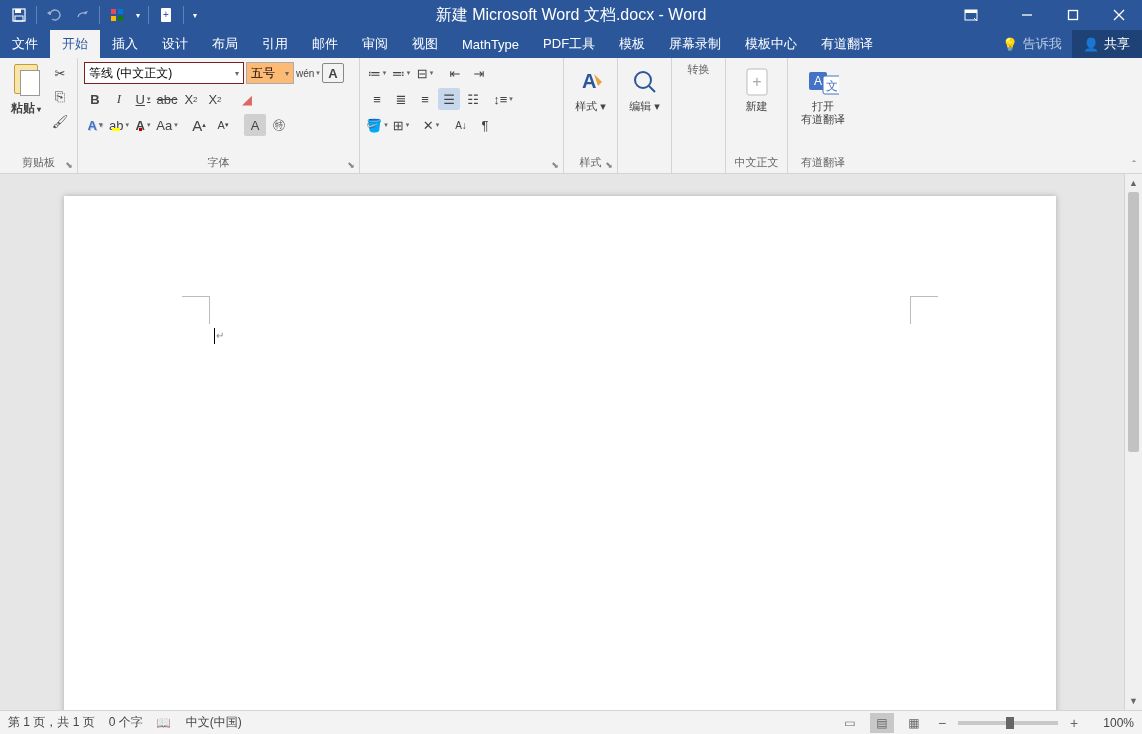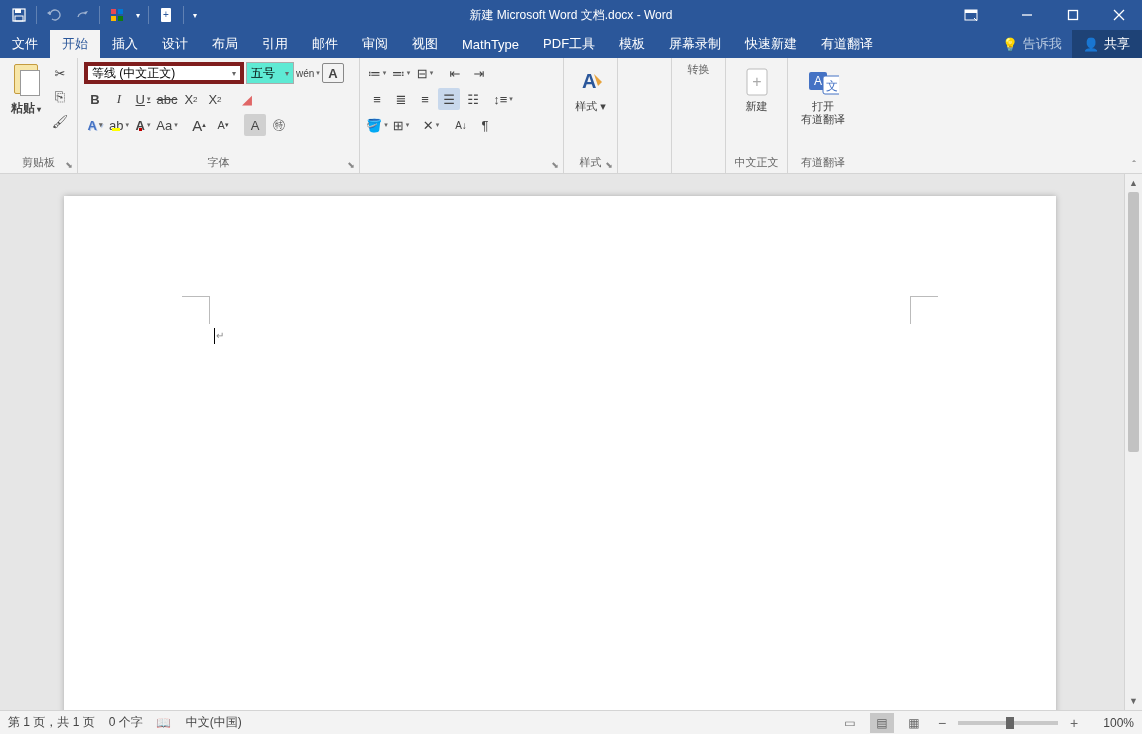--- a/index.html
+++ b/index.html
@@ -3,21 +3,21 @@
 <meta charset="utf-8">
 <style>
 * { margin:0; padding:0; box-sizing:border-box; font-family:"Microsoft YaHei","Segoe UI",sans-serif; }
 body { width:1142px; height:734px; background:#e6e6e6; overflow:hidden; position:relative; }
 
 
 .titlebar { height:30px; background:#2b579a; display:flex; align-items:center; color:#fff; font-size:12px; position:relative; }
 .qat { display:flex; align-items:center; gap:2px; padding-left:6px; }
 .qat-btn { width:26px; height:24px; display:flex; align-items:center; justify-content:center; cursor:pointer; color:#fff; }
 .qat-sep { width:1px; height:18px; background:rgba(255,255,255,.25); margin:0 2px; }
-.title-text { position:absolute; left:50%; transform:translateX(-50%); color:#fff; font-size:12px; }
+.title-text { position:absolute; left:50%; transform:translateX(-50%); color:#fff; font-size:16px; }
 .win-controls { position:absolute; right:0; display:flex; }
 .win-btn { width:46px; height:30px; display:flex; align-items:center; justify-content:center; color:#fff; cursor:pointer; }
 .ribbon-display { width:46px; height:30px; display:flex; align-items:center; justify-content:center; color:#fff; cursor:pointer; margin-right:10px; }
 
 
 .tabstrip { height:28px; background:#2b579a; display:flex; align-items:stretch; font-size:13px; }
 .tab { padding:0 12px; display:flex; align-items:center; color:#fff; cursor:pointer; }
 .tab.active { background:#f3f3f3; color:#2b579a; }
 .tab.file { color:#fff; }
 .tab-right { margin-left:auto; display:flex; }
@@ -33,22 +33,22 @@
 .collapse-ribbon { position:absolute; right:6px; bottom:2px; font-size:11px; color:#666; cursor:pointer; }
 
 .col { display:flex; flex-direction:column; gap:2px; }
 .row { display:flex; gap:2px; align-items:center; }
 .btn-sm { min-width:22px; height:22px; display:flex; align-items:center; justify-content:center; cursor:pointer; border-radius:2px; font-size:13px; color:#444; position:relative; }
 .btn-sm.split::after { content:"▾"; font-size:7px; margin-left:2px; color:#666; }
 .btn-lg { width:50px; display:flex; flex-direction:column; align-items:center; justify-content:center; gap:2px; cursor:pointer; padding:4px 2px; border-radius:2px; }
 .btn-lg-icon { width:32px; height:32px; display:flex; align-items:center; justify-content:center; font-size:22px; }
 .btn-lg-label { font-size:11px; color:#444; text-align:center; line-height:1.15; }
 
-.font-combo { width:160px; height:22px; border:4px solid #7f1d1d; background:#fff; font-size:12px; padding:0 4px; display:flex; align-items:center; justify-content:space-between; cursor:pointer; }
-.size-combo { width:48px; height:22px; border:1px solid #ababab; background:#5eead4; font-size:12px; padding:0 4px; display:flex; align-items:center; justify-content:space-between; cursor:pointer; }
+.font-combo { width:160px; height:22px; border:1px solid #7f1d1d; background:#fff; font-size:12px; padding:0 4px; display:flex; align-items:center; justify-content:space-between; cursor:pointer; }
+.size-combo { width:48px; height:22px; border:1px solid #ababab; background:#fdba74; font-size:12px; padding:0 4px; display:flex; align-items:center; justify-content:space-between; cursor:pointer; }
 .combo-arrow { font-size:8px; color:#666; }
 
 .paste-btn { width:40px; display:flex; flex-direction:column; align-items:center; cursor:pointer; padding:2px;font-weight:bold; }
 .paste-icon { width:32px; height:36px; position:relative; }
 .paste-clip { position:absolute; top:0; left:4px; width:24px; height:30px; background:#f7e6a8; border:1px solid #c49b3f; border-radius:2px; }
 .paste-doc { position:absolute; top:6px; left:10px; width:20px; height:26px; background:#fff; border:1px solid #999; }
 .paste-label { font-size:12px; color:#444; }
 .paste-label::after { content:" ▾"; font-size:8px; }
 
 .color-bar { position:absolute; bottom:2px; left:3px; right:3px; height:3px; }
@@ -161,21 +161,21 @@
   <div class="tab">设计</div>
   <div class="tab">布局</div>
   <div class="tab">引用</div>
   <div class="tab">邮件</div>
   <div class="tab">审阅</div>
   <div class="tab">视图</div>
   <div class="tab">MathType</div>
   <div class="tab">PDF工具</div>
   <div class="tab">模板</div>
   <div class="tab">屏幕录制</div>
-  <div class="tab">快速新建</div>
+  <div class="tab">模板中心</div>
   <div class="tab">有道翻译</div>
   <div class="tab-right">
     <div class="tell-me">
         <span>💡</span>
         <span>告诉我</span>
       </div>
     <div class="share">
         <span>👤</span>
         <span>共享</span>
       </div>
@@ -294,20 +294,31 @@
             </svg>
           </div>
         <div class="btn-lg-label"><span>样式</span> ▾</div>
       </div>
     </div>
     <div class="group-label">样式</div>
     <div class="launcher">⬊</div>
   </div>
 
   <div class="group" style="width:54px">
+    <div class="group-body">
+      <div class="btn-lg">
+        <div class="btn-lg-icon">
+            <svg width="28" height="28">
+              <circle cx="12" cy="12" r="8" fill="none" stroke="#2b579a" stroke-width="2"></circle>
+              <line x1="18" y1="18" x2="24" y2="24" stroke="#2b579a" stroke-width="2"></line>
+            </svg>
+          </div>
+        <div class="btn-lg-label"><span>编辑</span> ▾</div>
+      </div>
+    </div>
     <div class="group-label"></div>
   </div>
 
 
   <div class="group" style="width:54px">
     <div class="group-label">转换</div>
   </div>
 
   <div class="group" style="width:62px">
     <div class="group-body">

